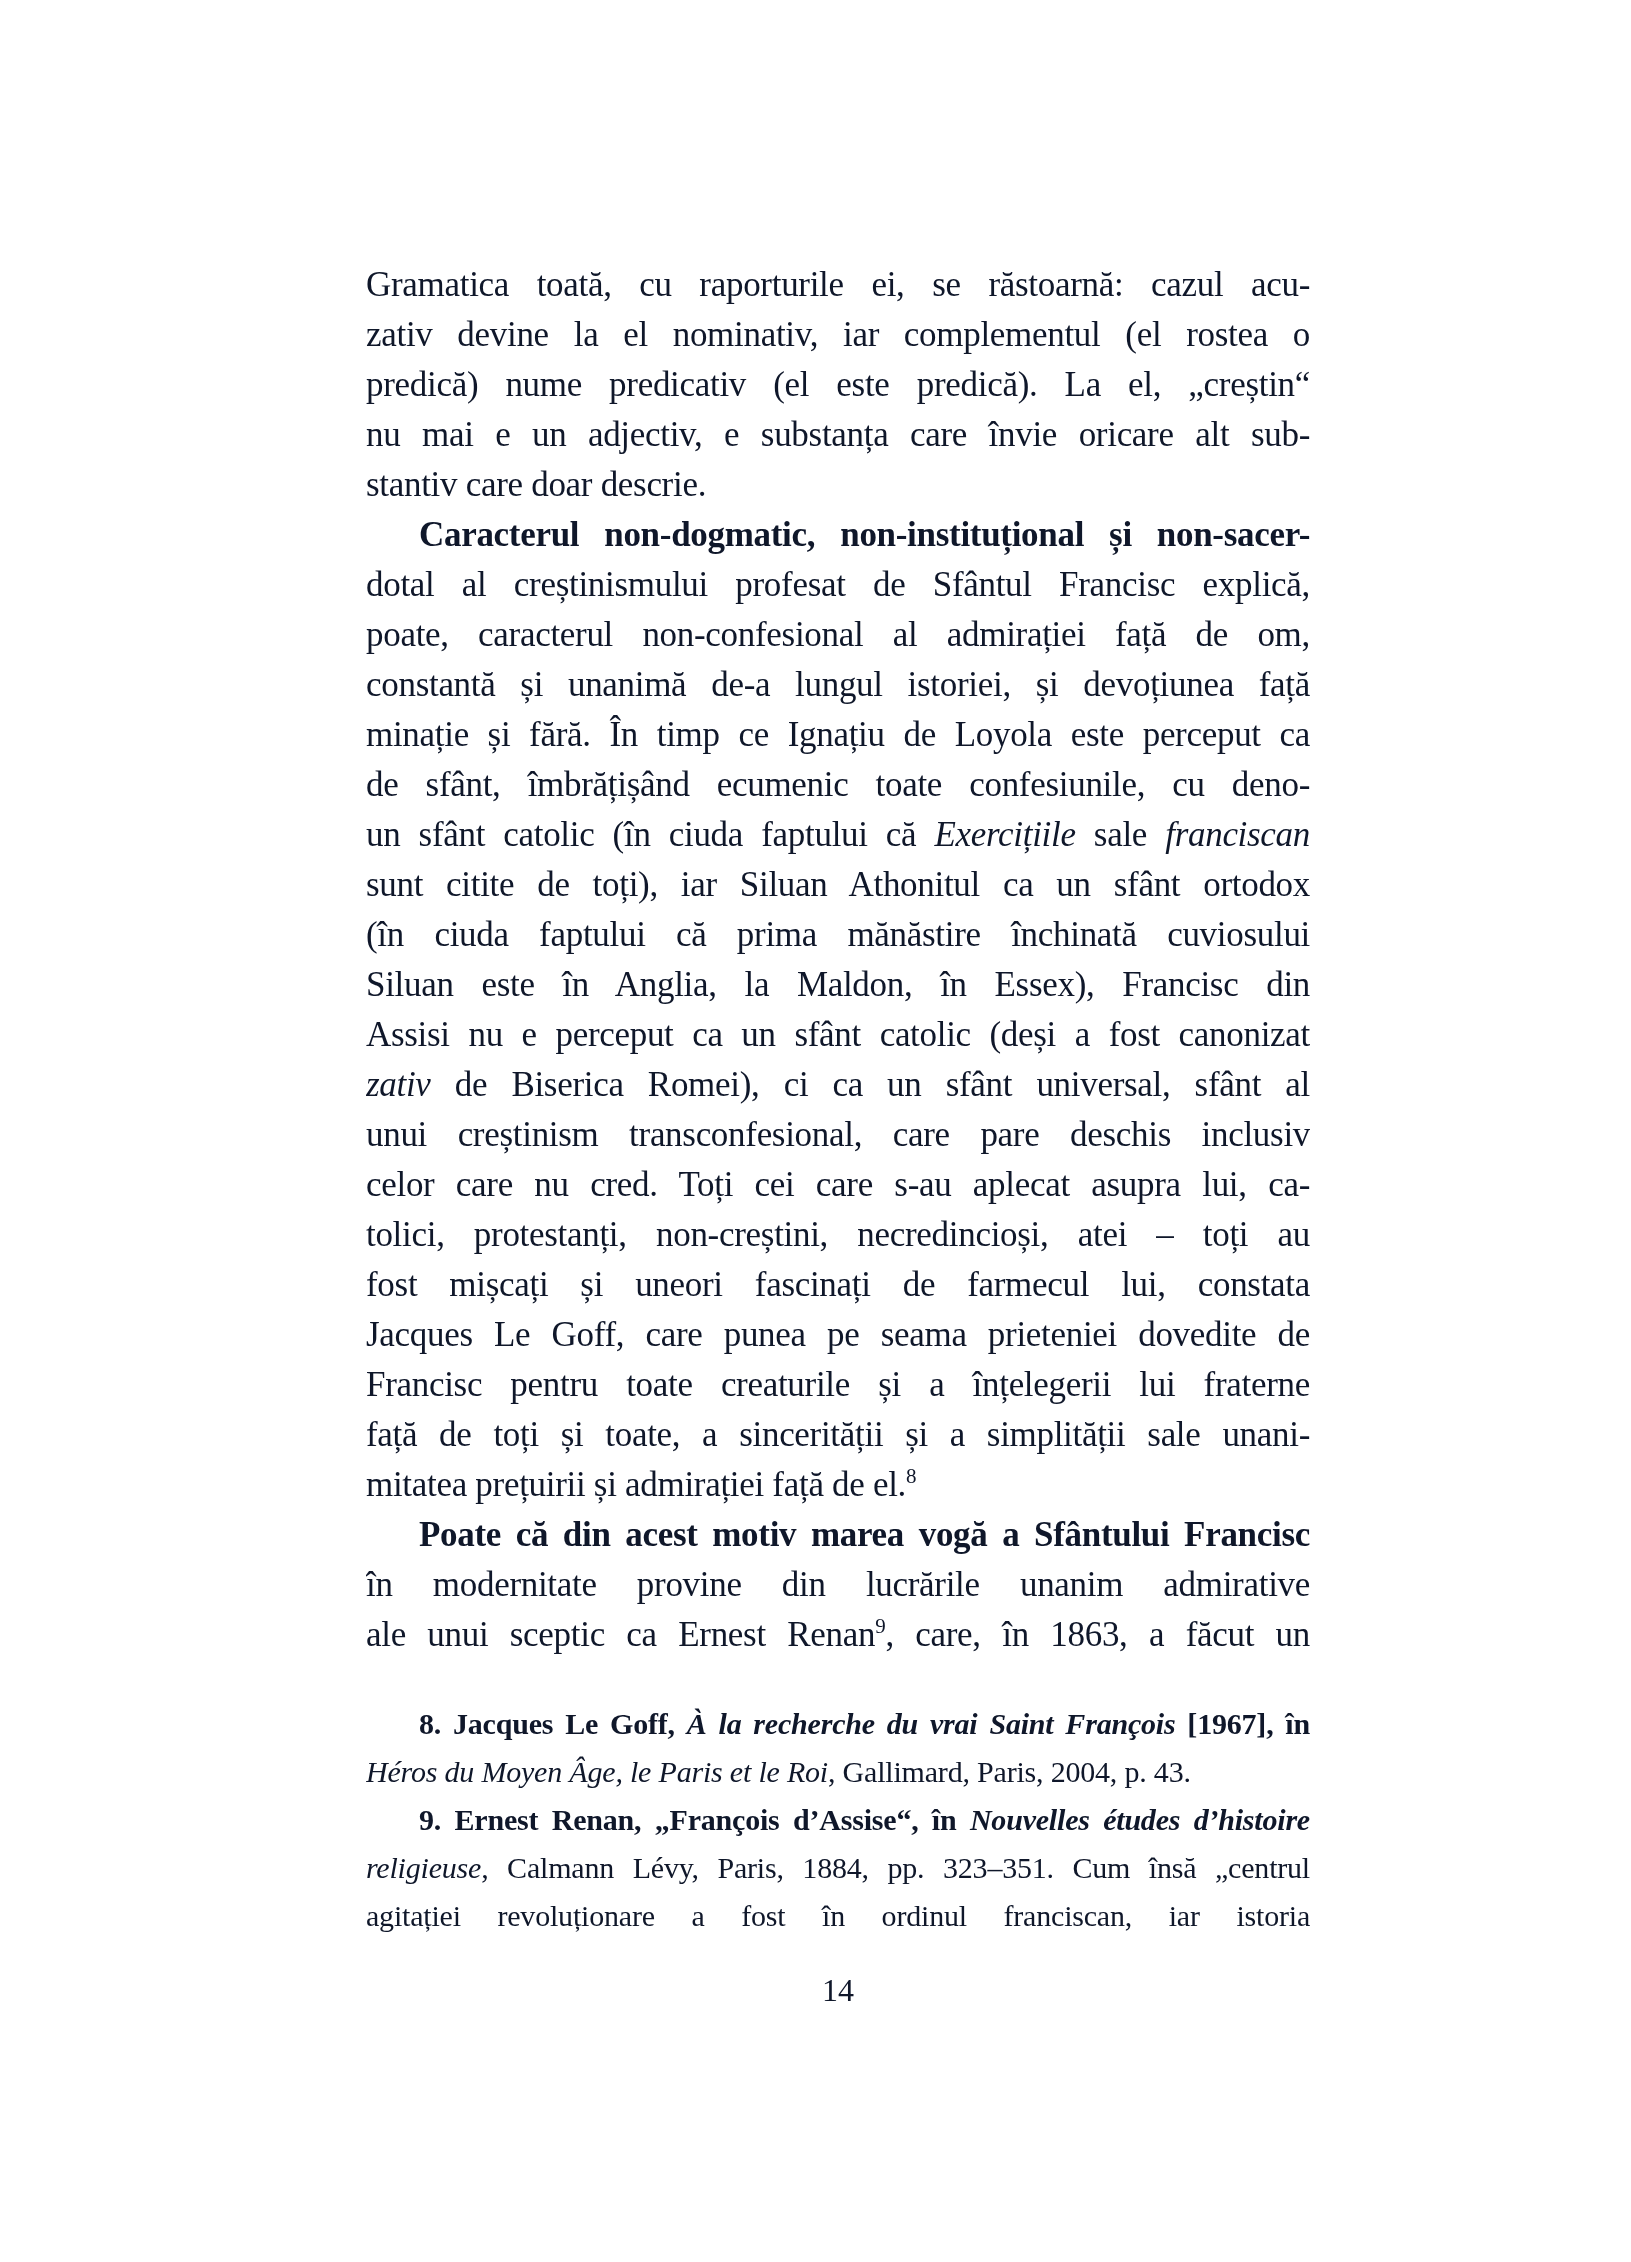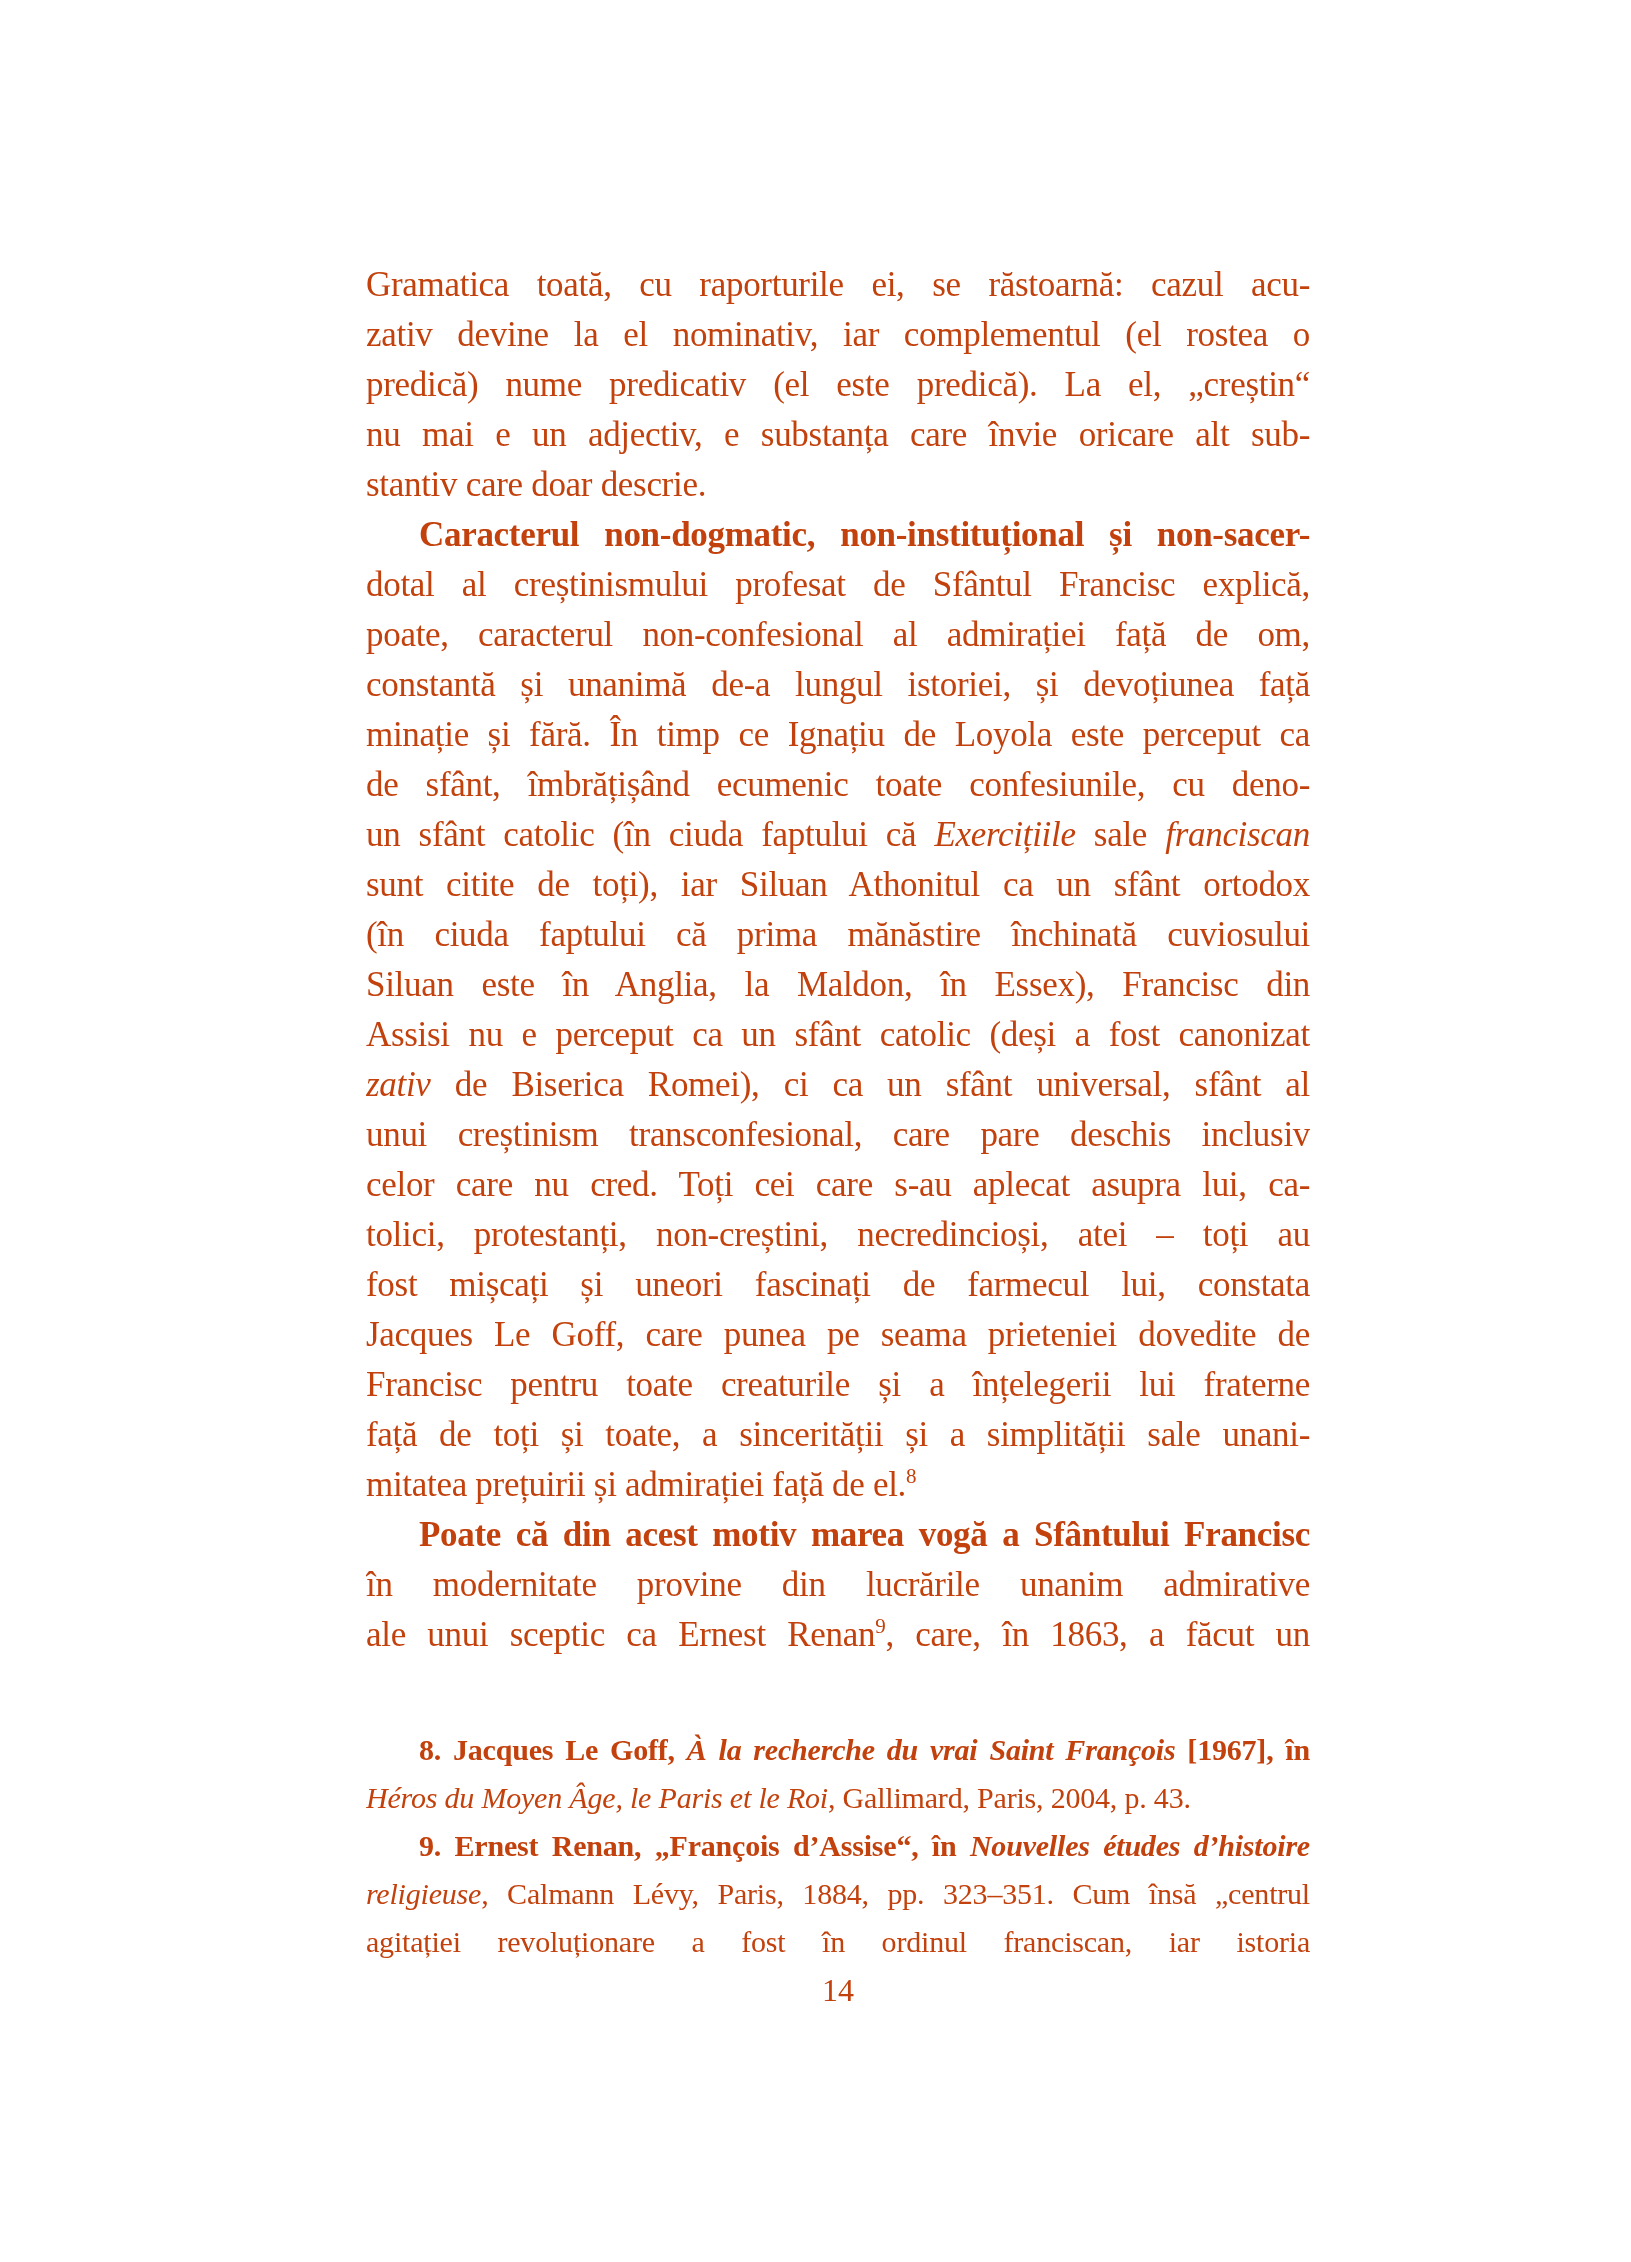--- a/index.html
+++ b/index.html
@@ -2,21 +2,21 @@
 <html style="font-size:14.3px"><head>
 <meta charset="utf-8">
 <style>
   html, body { margin: 0; padding: 0; background: #e8e8e8; }
   .page {
     position: relative;
     width: 1632px;
     height: 2263px;
     background: #ffffff;
     font-family: "Liberation Serif", "DejaVu Serif", serif;
-    color: #c2410c;
+    color: #0f172a;
     overflow: hidden;
   }
   .text-block {
     position: absolute;
     left: 366px;
     top: 260px;
     width: 944px;
   }
   .line {
     text-align: justify;
@@ -36,21 +36,21 @@
     letter-spacing: -0.2px;
   }
   .line.indent { text-indent: 53px; font-weight: bold; }
   .j { display: inline-block; width: 100%; height: 0; }
   em { font-style: italic; }
   sup {
     font-size: 60%;
     line-height: 0;
     vertical-align: super;
   }
-  .footnotes { margin-top: 66px; }
+  .footnotes { margin-top: 40px; }
   .page-number {
     position: absolute;
     left: 366px;
     top: 1971px;
     width: 944px;
     text-align: center;
     font-size: 32px;
     line-height: 39px;
   }
 </style>

